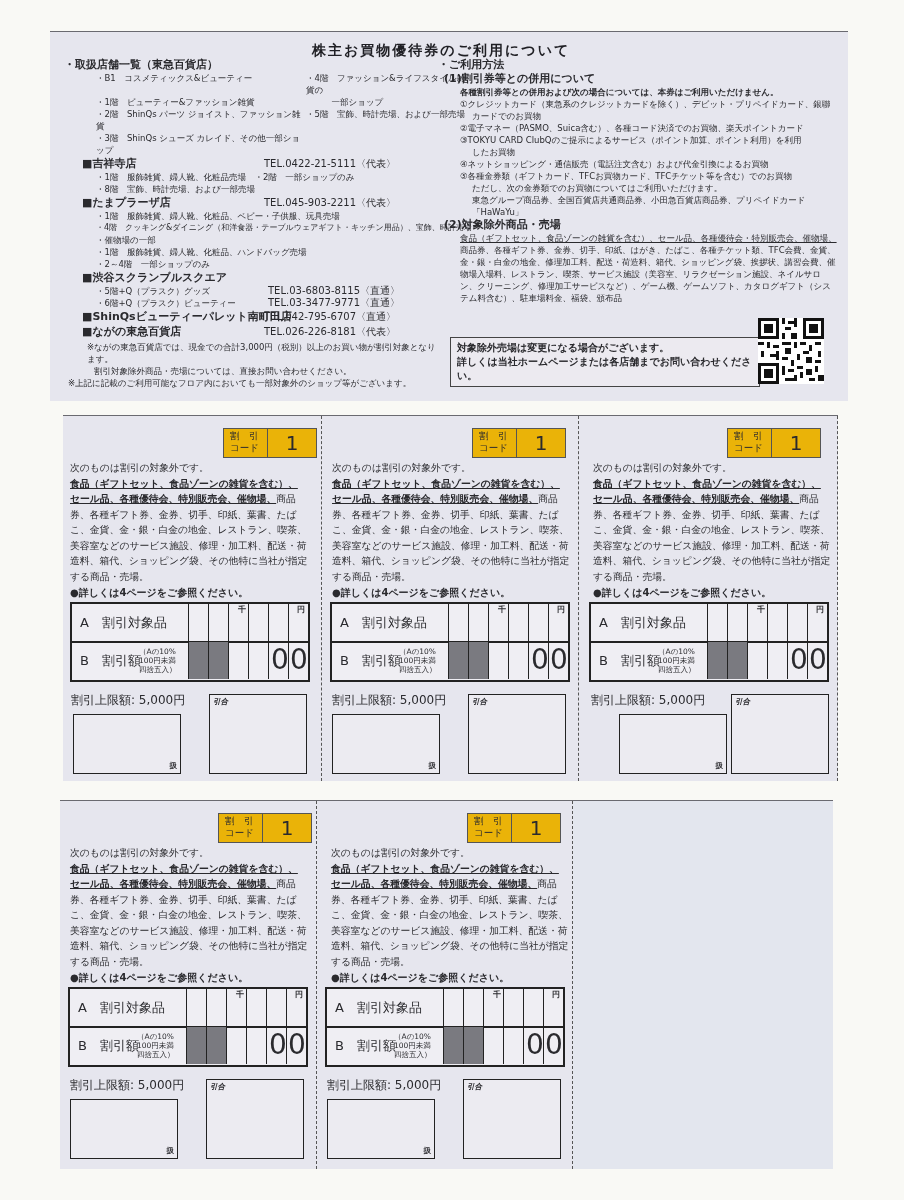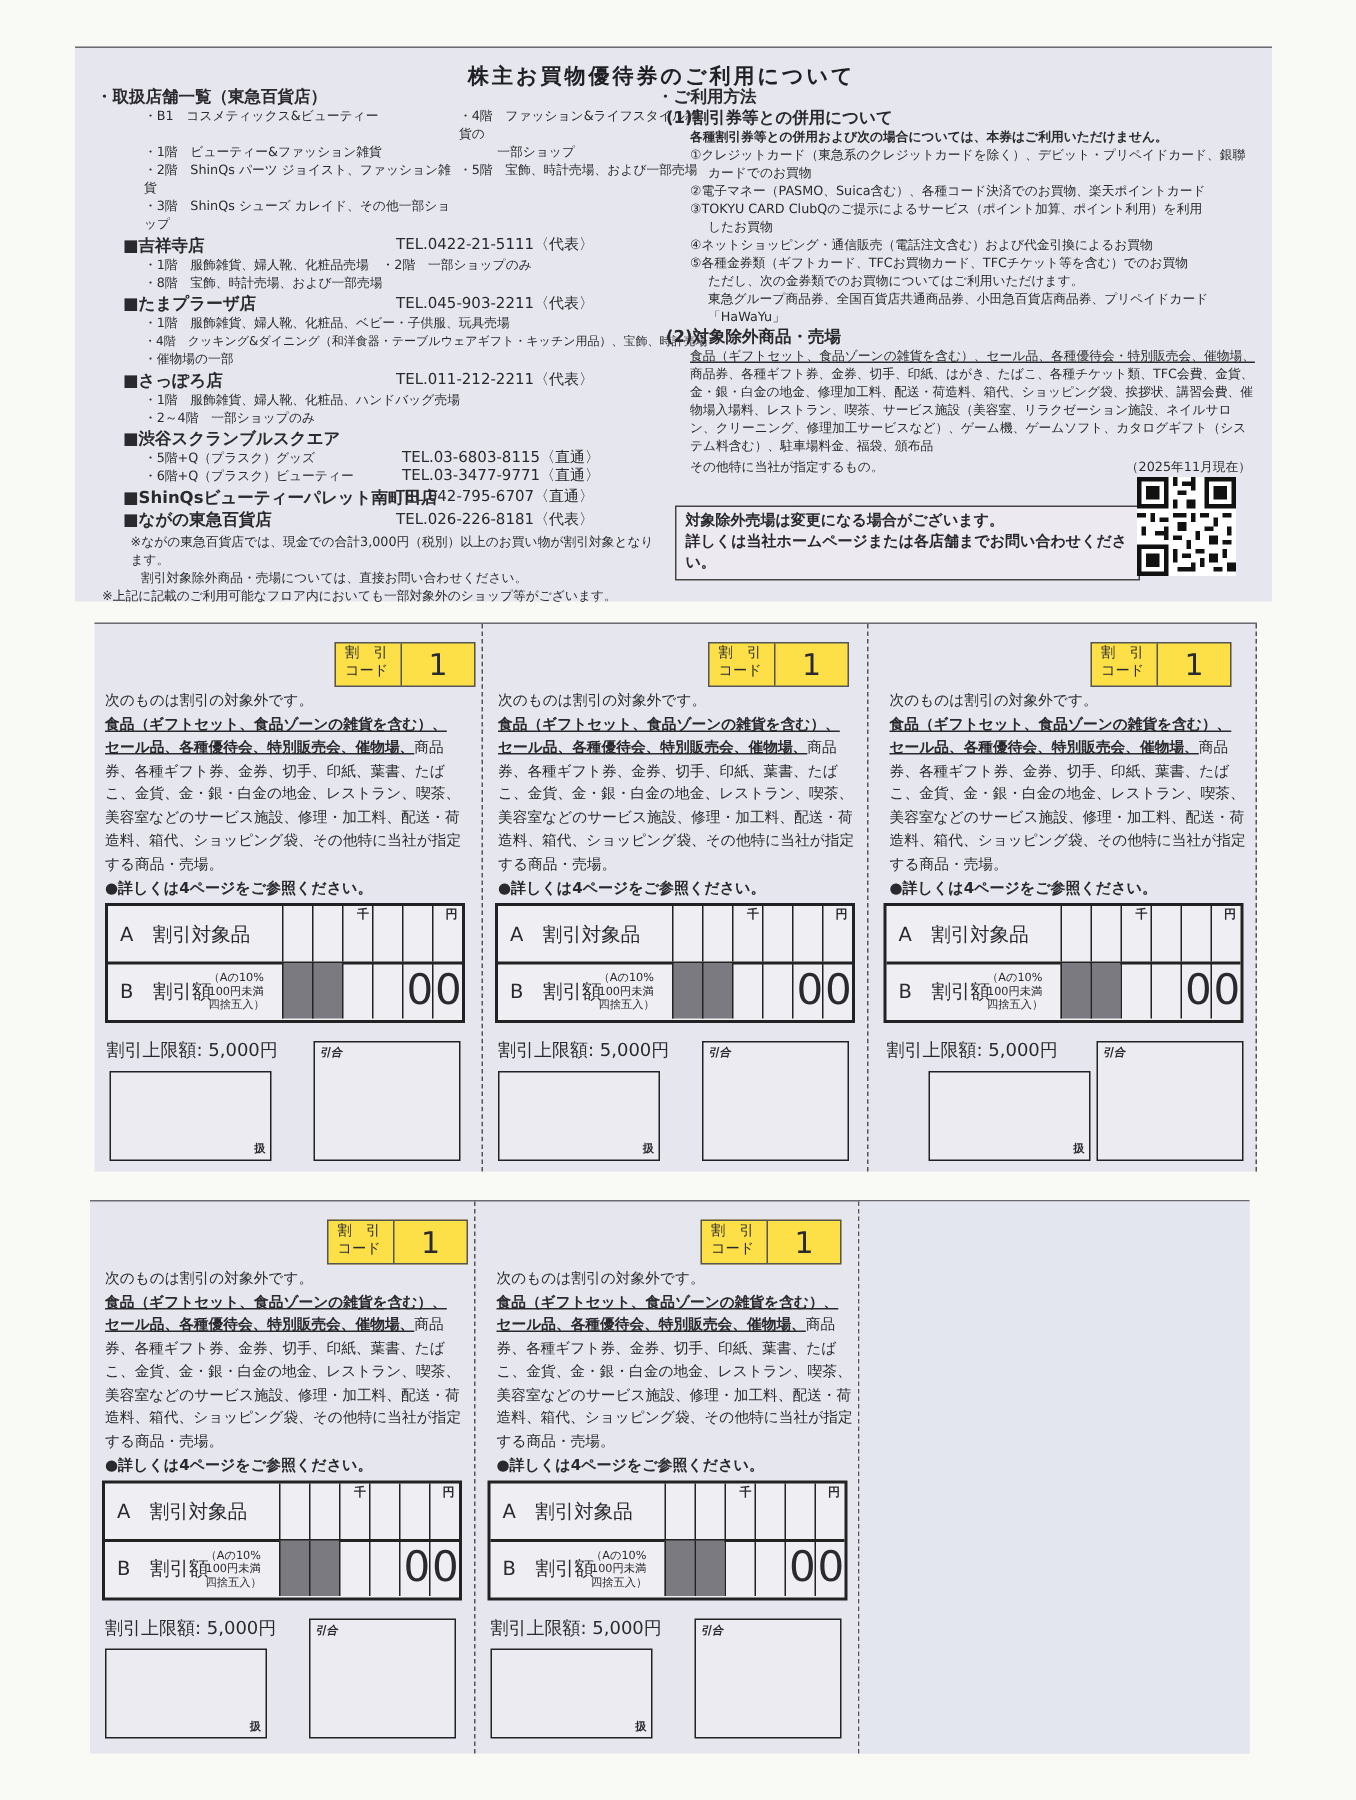--- a/index.html
+++ b/index.html
@@ -36,21 +36,21 @@
   .rbody u { }
   .dated { display:flex; justify-content:space-between; font-size:8.5px; line-height:12px; margin-left:22px; margin-top:2px; padding-right:4px; }
 
   .notice { position:absolute; left:400px; top:305px; width:296px; border:1.5px solid #444; padding:3px 6px; font-size:10px; font-weight:bold; line-height:14px; background:#eceaf0; }
   .qr { position:absolute; left:708px; top:286px; width:66px; height:66px; background:#fff; }
   .qr svg { display:block; }
 
   
   .coupon { position:absolute; top:0; height:100%; }
   .coupon .divider { position:absolute; right:0; top:0; bottom:0; border-right:1.5px dashed #555; }
-  .code { position:absolute; top:12px; width:92px; height:28px; border:1.5px solid #555; display:flex; background:#fde047; }
+  .code { position:absolute; top:12px; width:92px; height:28px; border:1.5px solid #555; display:flex; background:#eab308; }
   .code .lbl { width:44px; border-right:1.5px solid #555; font-size:9.5px; line-height:12px; padding:1px 0 0 6px; box-sizing:border-box; }
   .code .num { flex:1; font-size:20px; line-height:28px; text-align:center; }
   .ctext { position:absolute; top:44px; width:238px; font-size:9.8px; line-height:15.5px; }
   .ctext .bu { font-weight:bold; text-decoration:underline; }
   .ctext .see { font-weight:bold; font-size:10px; margin-top:1px; }
   .ctable { position:absolute; top:186px; width:236px; height:76px; border:2px solid #222; background:#efeef3; }
   .ctable .row { position:absolute; left:0; width:100%; height:37px; }
   .ctable .rowA { top:0; border-bottom:2px solid #222; }
   .ctable .rowB { top:38px; }
   .ctable .rlbl { position:absolute; left:8px; top:10px; font-size:13px; }
@@ -95,24 +95,20 @@
     <div class="floor">・8階　宝飾、時計売場、および一部売場</div>
 
     <div class="store">
       <span>■たまプラーザ店</span>
       <span class="tel">TEL.045-903-2211〈代表〉</span>
     </div>
     <div class="floor">・1階　服飾雑貨、婦人靴、化粧品、ベビー・子供服、玩具売場</div>
     <div class="floor" style="font-size:8px;">・4階　クッキング&amp;ダイニング（和洋食器・テーブルウェアギフト・キッチン用品）、宝飾、時計売場</div>
     <div class="floor">・催物場の一部</div>
 
-    <div class="store">
-      <span>■さっぽろ店</span>
-      <span class="tel">TEL.011-212-2211〈代表〉</span>
-    </div>
     <div class="floor">・1階　服飾雑貨、婦人靴、化粧品、ハンドバッグ売場</div>
     <div class="floor">・2～4階　一部ショップのみ</div>
 
     <div class="store">
       <span>■渋谷スクランブルスクエア</span>
     </div>
     <div class="floor">
       <span>・5階+Q（プラスク）グッズ</span>
       <span class="tel">TEL.03-6803-8115〈直通〉</span>
     </div>
@@ -155,24 +151,20 @@
       </div>
     <div class="rbody">
         <span class="ind">東急グループ商品券、全国百貨店共通商品券、小田急百貨店商品券、プリペイドカード</span>
       </div>
     <div class="rbody">
         <span class="ind">「HaWaYu」</span>
       </div>
     <div class="sub">(2)対象除外商品・売場</div>
     <div class="rbody">
       <u>食品（ギフトセット、食品ゾーンの雑貨を含む）、セール品、各種優待会・特別販売会、催物場、</u><span>商品券、各種ギフト券、金券、切手、印紙、はがき、たばこ、各種チケット類、TFC会費、金貨、金・銀・白金の地金、修理加工料、配送・荷造料、箱代、ショッピング袋、挨拶状、講習会費、催物場入場料、レストラン、喫茶、サービス施設（美容室、リラクゼーション施設、ネイルサロン、クリーニング、修理加工サービスなど）、ゲーム機、ゲームソフト、カタログギフト（システム料含む）、駐車場料金、福袋、頒布品</span>
-    </div>
-    <div class="dated">
-      <span>その他特に当社が指定するもの。</span>
-      <span>（2025年11月現在）</span>
     </div>
   </div>
 
   <div class="notice">
     <div>対象除外売場は変更になる場合がございます。</div>
     <div>詳しくは当社ホームページまたは各店舗までお問い合わせください。</div>
   </div>
 
   <div class="qr">
     <svg width="66" height="66" viewBox="0 0 22 22">

